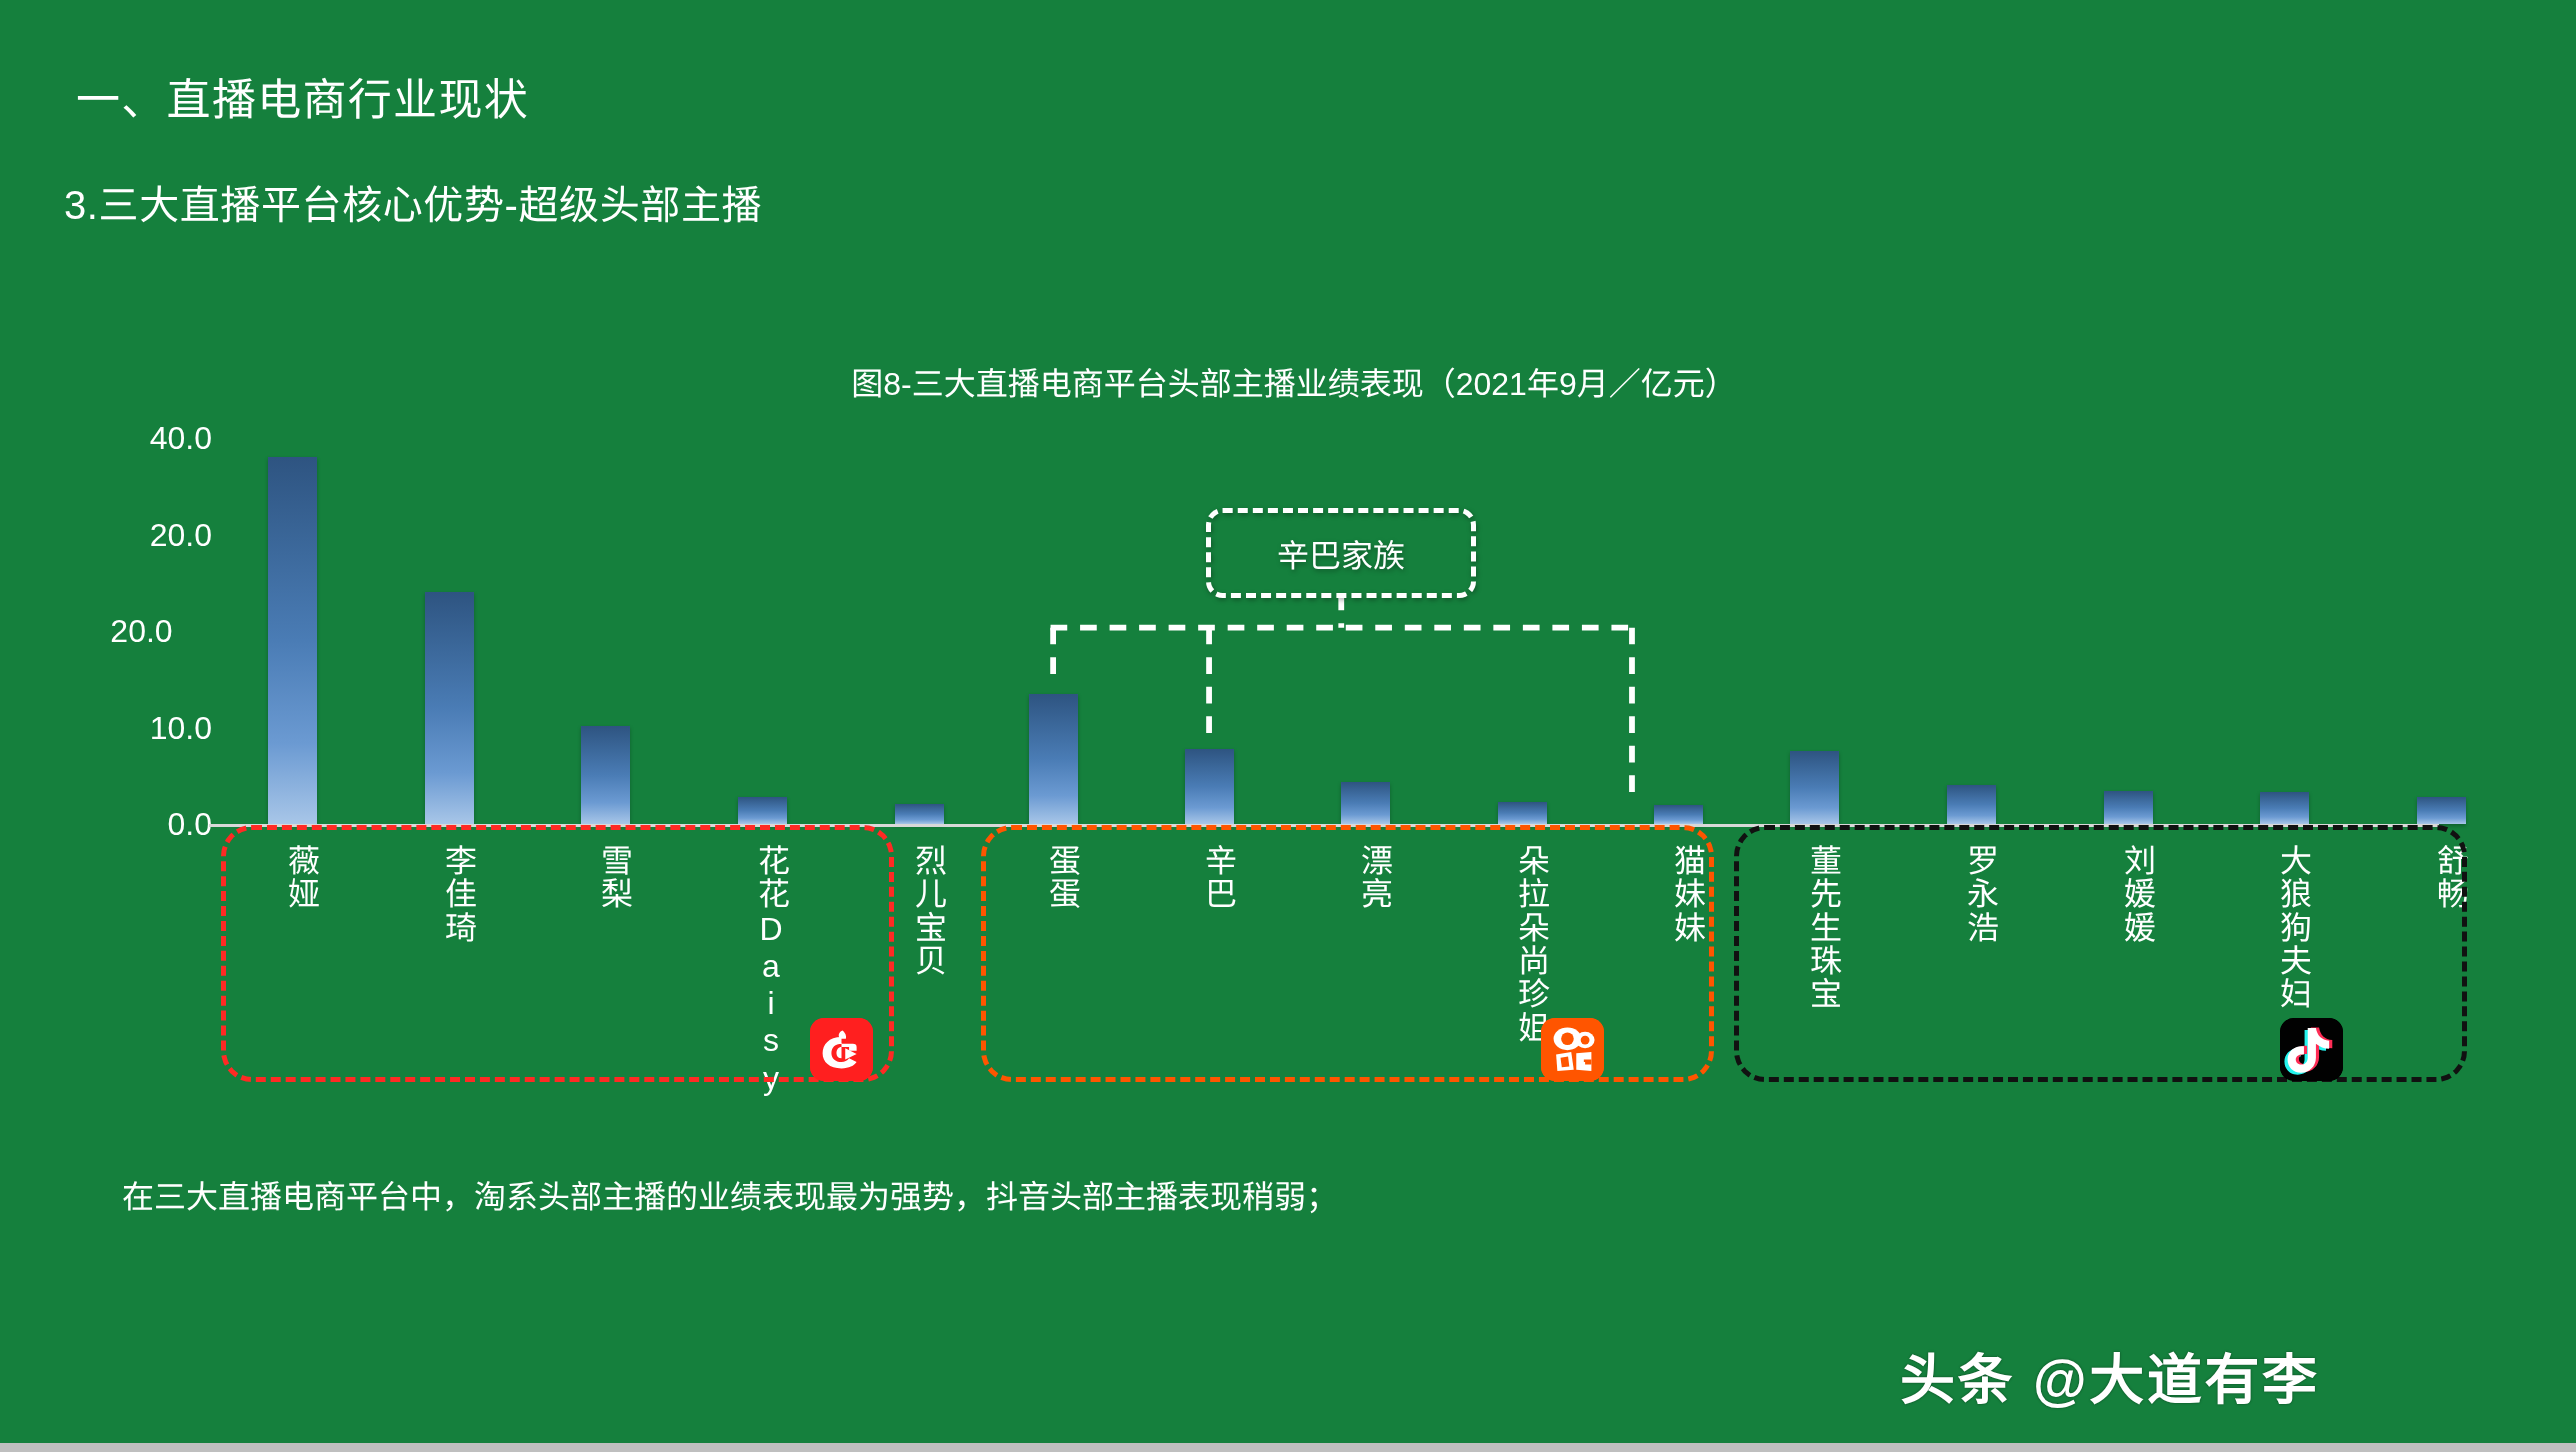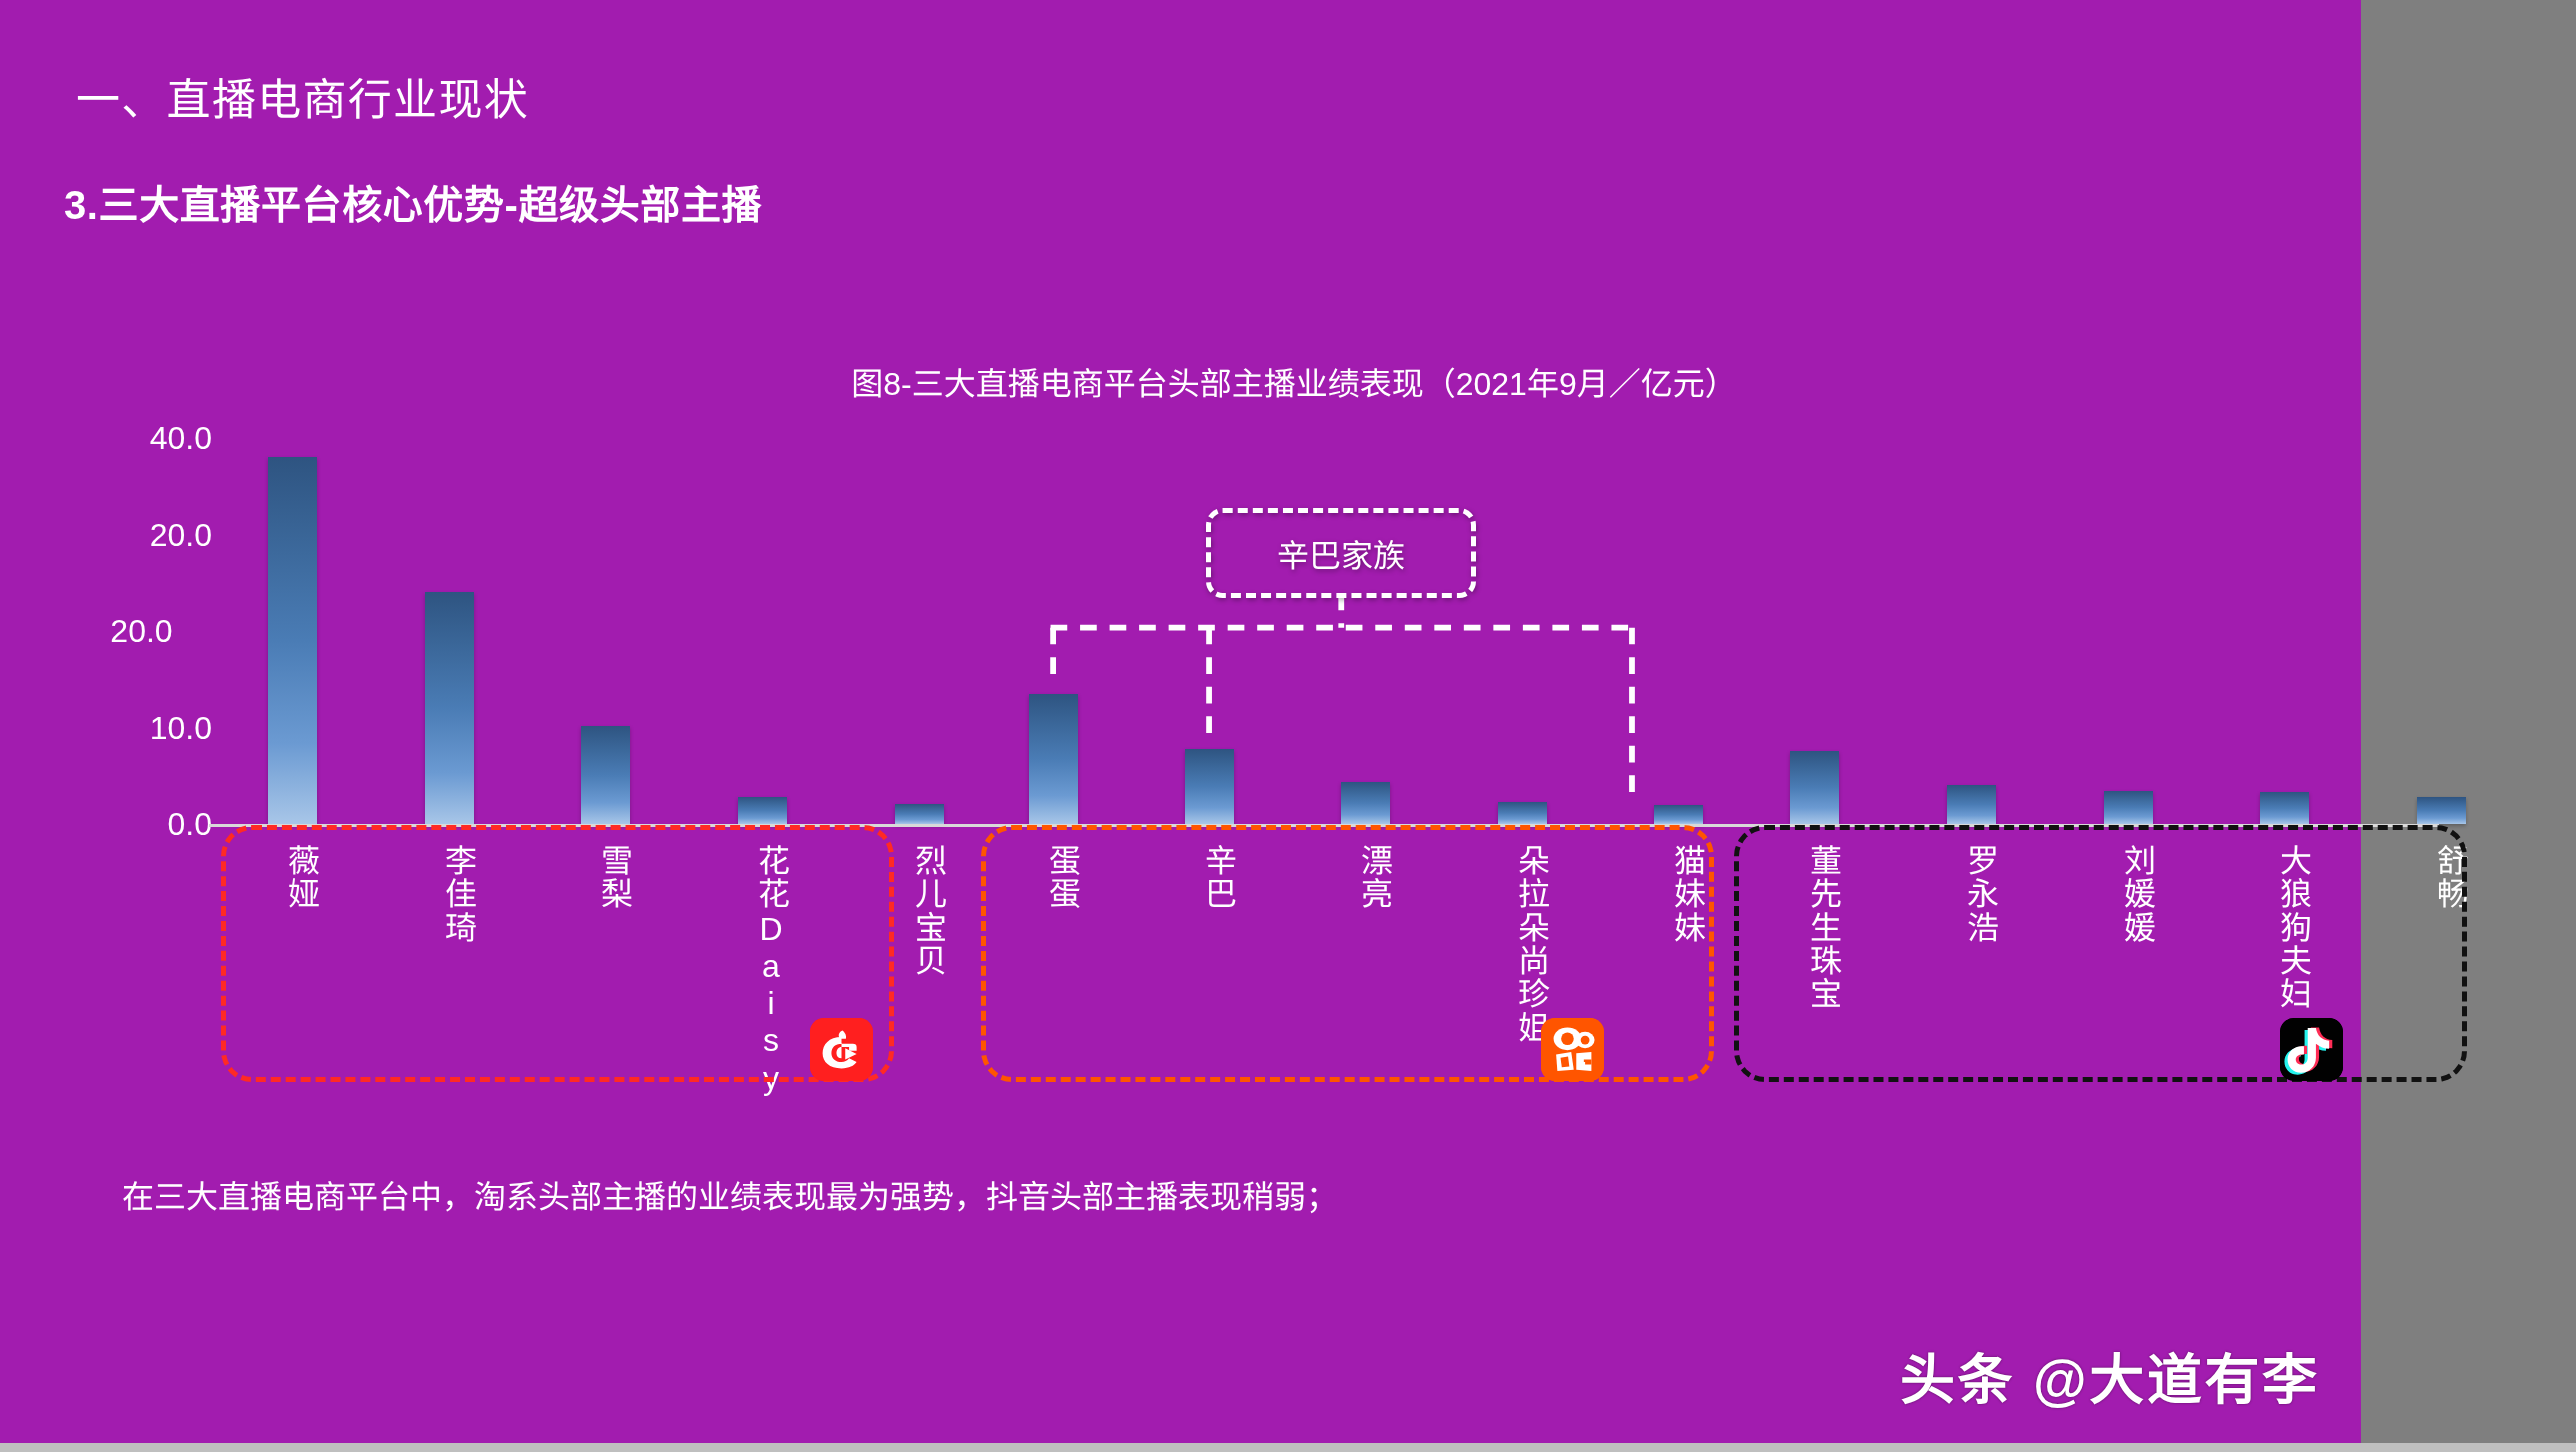--- a/index.html
+++ b/index.html
@@ -8,43 +8,43 @@
   html, body {
     width: 2576px;
     height: 1453px;
     overflow: hidden;
     background: #7f7f7f;
     font-family: "Liberation Sans", "DejaVu Sans", sans-serif;
   }
 
   #slide {
     position: relative;
-    width: 2361px;
+    width: 2576px;
     height: 1453px;
-    background: #a21caf;
+    background: #15803d;
     color: #ffffff;
   }
 
   
   .section-title {
     position: absolute;
     left: 76px;
     top: 64px;
     font-size: 44px;
     font-weight: 400;
     letter-spacing: 1.3px;
     color: #ffffff;
     white-space: nowrap;
   }
   .sub-title {
     position: absolute;
     left: 64px;
     top: 173px;
     font-size: 40px;
-    font-weight: 700;
+    font-weight: 400;
     letter-spacing: 0.6px;
     color: #ffffff;
     white-space: nowrap;
   }
 
   
   .chart-title {
     position: absolute;
     left: 0;
     top: 358px;

